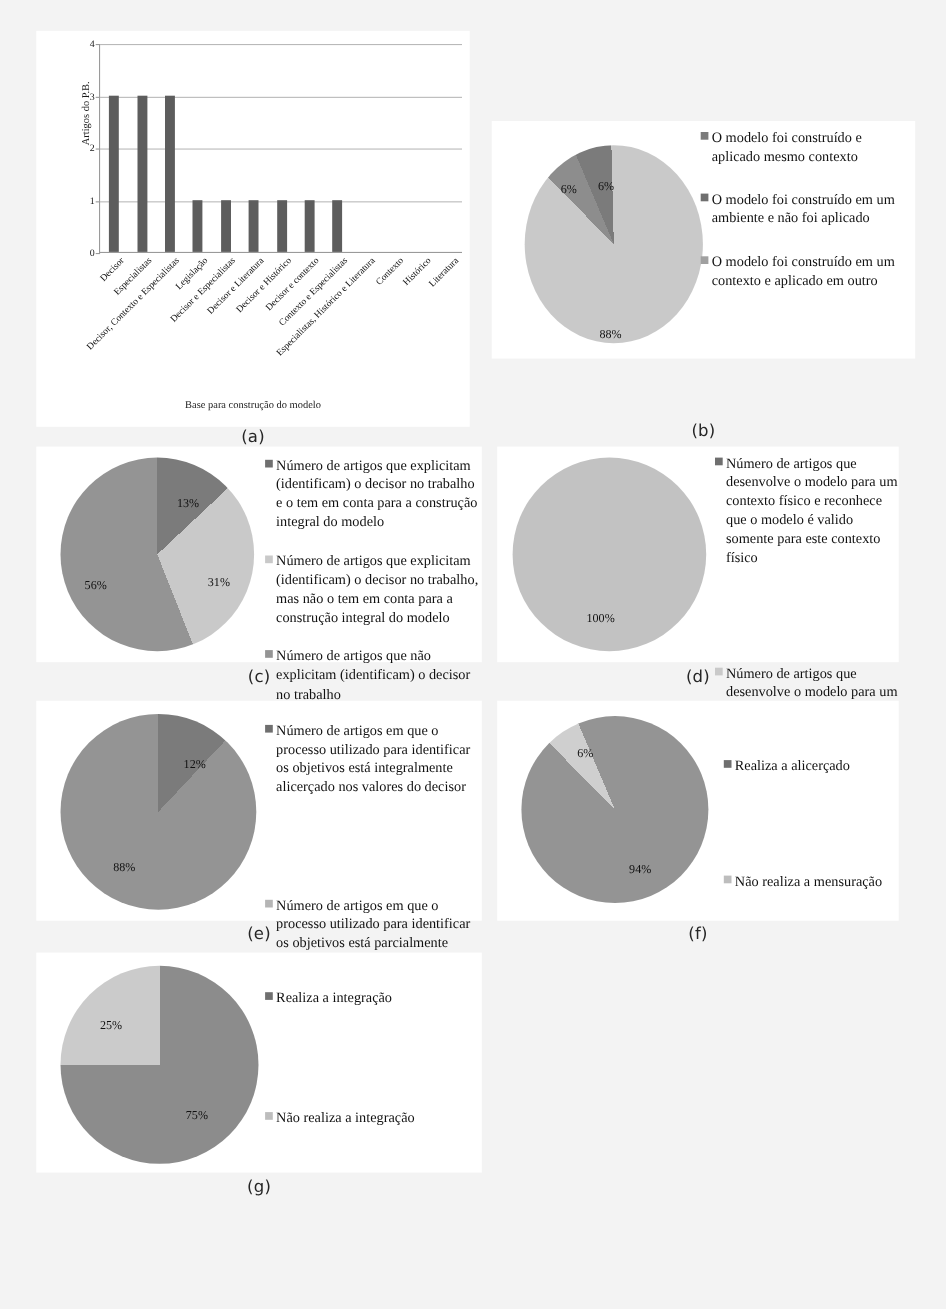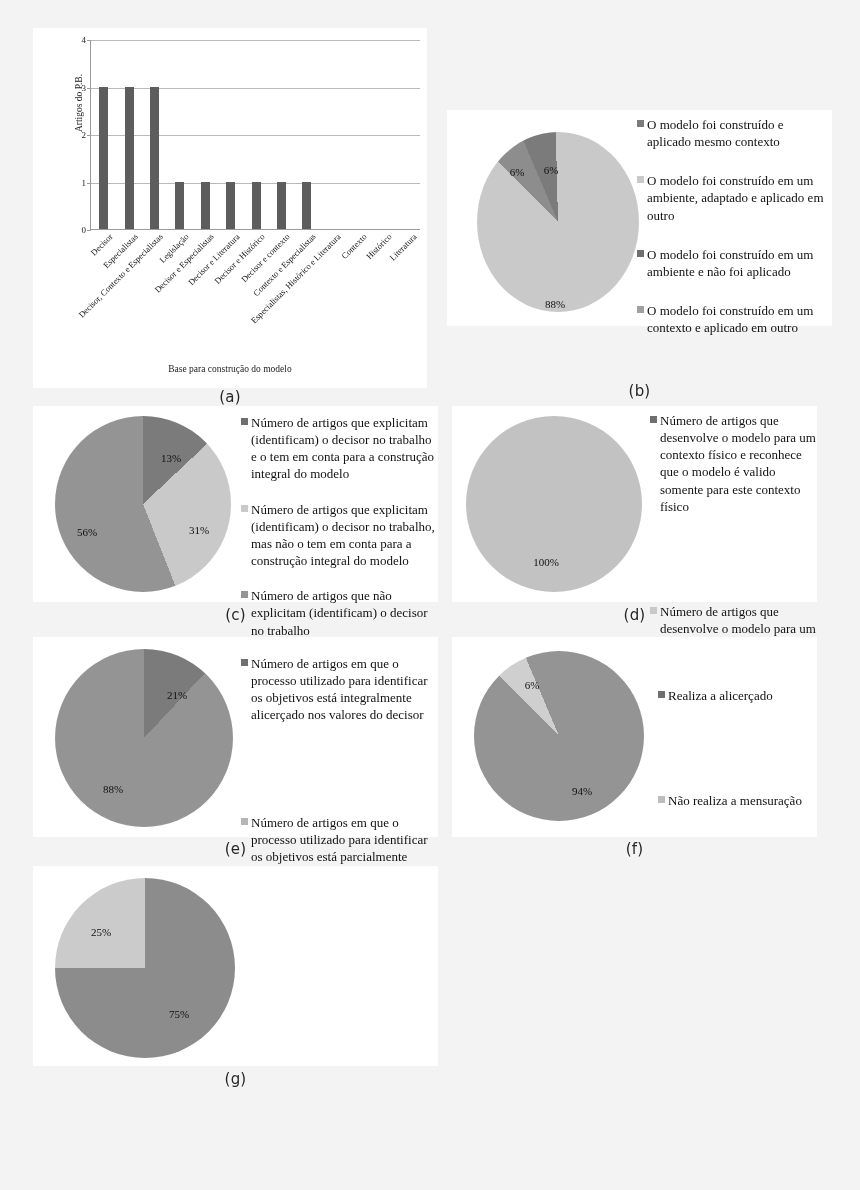--- a/index.html
+++ b/index.html
@@ -205,24 +205,20 @@
         <div class="pct" style="left: 40px; top: 40px;">6%</div>
         <div class="pct" style="left: 78px; top: 172px;">88%</div>
         <div class="pct" style="left: 74px; top: 38px;">6%</div>
       </div>
     <div class="legend" id="legend-b" style="left: 190px; top: 6px; width: 192px;">
         <div class="leg-item" style="margin-bottom: 22px;">
           <span class="swatch" style="background: rgb(123, 123, 123);"></span>
           <span class="leg-text">O modelo foi construído e aplicado mesmo contexto</span>
         </div>
         <div class="leg-item" style="margin-bottom: 22px;">
-          <span class="swatch" style="background: rgb(201, 201, 201);"></span>
-          <span class="leg-text">O modelo foi construído em um ambiente, adaptado e aplicado em outro</span>
-        </div>
-        <div class="leg-item" style="margin-bottom: 22px;">
           <span class="swatch" style="background: rgb(111, 111, 111);"></span>
           <span class="leg-text">O modelo foi construído em um ambiente e não foi aplicado</span>
         </div>
         <div class="leg-item" style="margin-bottom: 22px;">
           <span class="swatch" style="background: rgb(160, 160, 160);"></span>
           <span class="leg-text">O modelo foi construído em um contexto e aplicado em outro</span>
         </div>
       </div>
   </div>
   <div class="caption" id="cap-b">(b)</div>
@@ -265,21 +261,21 @@
           <span class="swatch" style="background: rgb(201, 201, 201);"></span>
           <span class="leg-text">Número de artigos que desenvolve o modelo para um contexto físico e o utiliza também em outros</span>
         </div>
       </div>
   </div>
   <div class="caption" id="cap-d">(d)</div>
 
   <div class="panel" id="panel-e">
     <div class="pie-wrap" id="pie-e" style="left: 22px; top: 12px; width: 178px; height: 178px;">
         <div class="pie" style="left: 0px; top: 0px; width: 178px; height: 178px; background: conic-gradient(rgb(123, 123, 123) 0deg, rgb(123, 123, 123) 43.2deg, rgb(148, 148, 148) 43.2deg, rgb(148, 148, 148) 360deg);"></div>
-        <div class="pct" style="left: 122px; top: 46px;">21%</div>
+        <div class="pct" style="left: 122px; top: 46px;">12%</div>
         <div class="pct" style="left: 58px; top: 140px;">88%</div>
       </div>
     <div class="legend" id="legend-e" style="left: 208px; top: 18px; width: 196px;">
         <div class="leg-item" style="margin-bottom: 90px;">
           <span class="swatch" style="background: rgb(111, 111, 111);"></span>
           <span class="leg-text">Número de artigos em que o processo utilizado para identificar os objetivos está integralmente alicerçado nos valores do decisor</span>
         </div>
         <div class="leg-item" style="margin-bottom: 90px;">
           <span class="swatch" style="background: rgb(181, 181, 181);"></span>
           <span class="leg-text">Número de artigos em que o processo utilizado para identificar os objetivos está parcialmente alicerçado nos valores do decisor</span>
@@ -306,16 +302,26 @@
       </div>
   </div>
   <div class="caption" id="cap-f">(f)</div>
 
   <div class="panel" id="panel-g">
     <div class="pie-wrap" id="pie-g" style="left: 22px; top: 12px; width: 180px; height: 180px;">
         <div class="pie" style="left: 0px; top: 0px; width: 180px; height: 180px; background: conic-gradient(rgb(140, 140, 140) 0deg, rgb(140, 140, 140) 270deg, rgb(203, 203, 203) 270deg, rgb(203, 203, 203) 360deg);"></div>
         <div class="pct" style="left: 46px; top: 54px;">25%</div>
         <div class="pct" style="left: 124px; top: 136px;">75%</div>
       </div>
+    <div class="legend" id="legend-g" style="left: 208px; top: 32px; width: 176px;">
+        <div class="leg-item" style="margin-bottom: 92px;">
+          <span class="swatch" style="background: rgb(111, 111, 111);"></span>
+          <span class="leg-text">Realiza a integração</span>
+        </div>
+        <div class="leg-item" style="margin-bottom: 92px;">
+          <span class="swatch" style="background: rgb(189, 189, 189);"></span>
+          <span class="leg-text">Não realiza a integração</span>
+        </div>
+      </div>
   </div>
   <div class="caption" id="cap-g">(g)</div>
 
 </div>
 
 </body></html>

